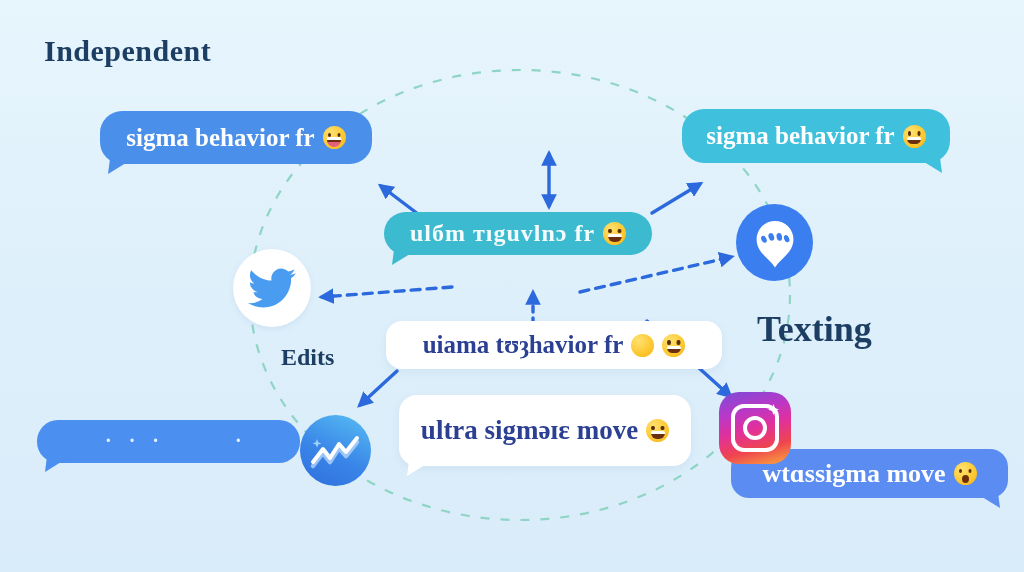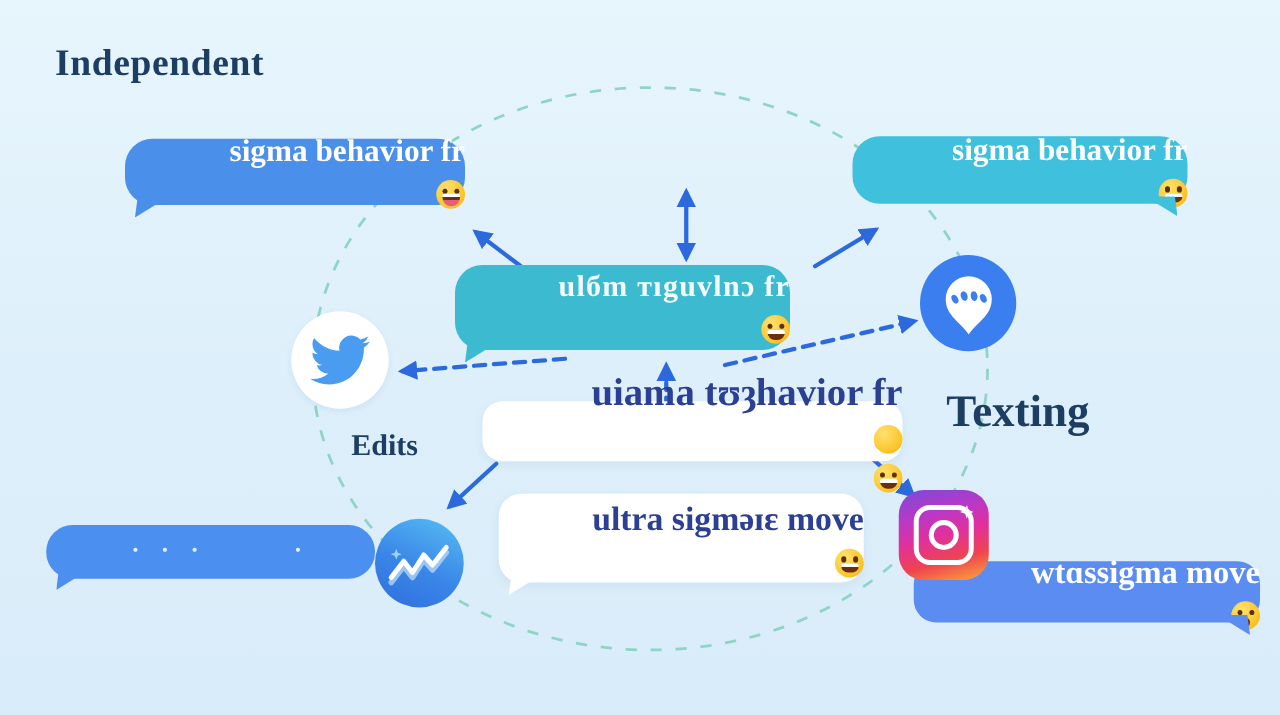--- a/index.html
+++ b/index.html
@@ -16,33 +16,33 @@
   .lbl-texting{left:757px;top:308px;font-size:36px;}
 
   .title{
     position:absolute;left:545px;top:18px;transform:translateX(-50%);
     margin:0;font-size:58px;font-weight:800;letter-spacing:2px;
     background:linear-gradient(180deg,#4cc5d6 0%,#2c93b4 60%,#1e7ba2 100%);
     -webkit-background-clip:text;background-clip:text;color:transparent;
   }
 
   .bubble{
-    position:absolute;display:flex;align-items:flex-end;justify-content:center;gap:8px;
-    border-radius:22px;font-weight:800;white-space:nowrap;flex-direction:column;
+    position:absolute;display:flex;align-items:center;justify-content:center;gap:8px;
+    border-radius:22px;font-weight:800;white-space:nowrap;
   }
   .bubble::after{content:"";position:absolute;background:inherit;width:26px;height:16px;bottom:-10px;}
   .tail-left::after{left:8px;clip-path:polygon(0% 100%,8% 0%,100% 0%);}
   .tail-right::after{right:8px;clip-path:polygon(100% 100%,0% 0%,92% 0%);}
   .no-tail::after{display:none;}
 
   .b-top-left{left:100px;top:111px;width:272px;height:53px;background:#4a8fe9;color:#fff;font-size:25px;}
   .b-top-right{left:682px;top:109px;width:268px;height:54px;background:#3fc0dd;color:#fff;font-size:25px;}
-  .b-center{left:364px;top:212px;width:268px;height:68px;background:#3cbacf;color:rgba(255,255,255,.95);font-size:24px;letter-spacing:1px;}
+  .b-center{left:384px;top:212px;width:268px;height:43px;background:#3cbacf;color:rgba(255,255,255,.95);font-size:24px;letter-spacing:1px;}
   .b-white{background:#ffffff;color:#2b3f93;box-shadow:0 3px 8px rgba(60,100,160,.08);}
-  .b-white-1{left:386px;top:321px;width:336px;height:48px;font-size:31px;border-radius:16px;}
+  .b-white-1{left:386px;top:321px;width:336px;height:48px;font-size:25px;border-radius:16px;}
   .b-white-2{left:399px;top:395px;width:292px;height:71px;font-size:27px;border-radius:18px;}
   .b-bottom-right{left:731px;top:449px;width:277px;height:49px;background:#5b8cf2;color:#fff;font-size:26px;z-index:2;border-radius:18px;}
 
   
   .typing-bar{
     position:absolute;left:37px;top:420px;width:263px;height:43px;
     background:#4b8ff0;border-radius:21px;z-index:1;
   }
   .typing-bar::after{content:"";position:absolute;background:inherit;width:24px;height:15px;bottom:-9px;left:8px;clip-path:polygon(0% 100%,8% 0%,100% 0%);}
   .typing-dots{position:absolute;top:9px;color:rgba(255,255,255,.85);font-size:20px;font-weight:800;letter-spacing:6px;}

